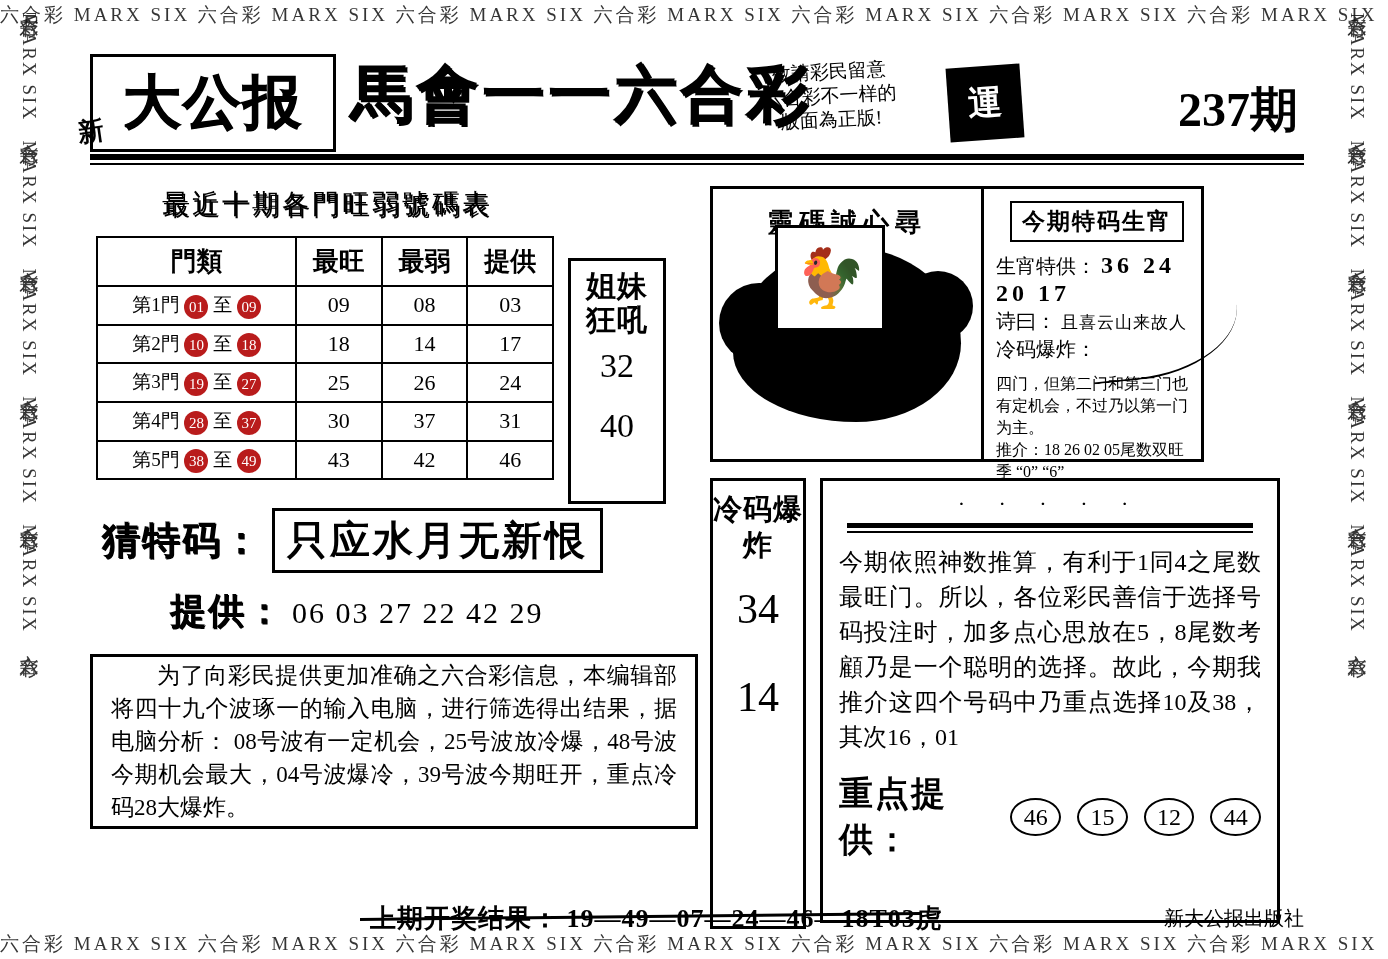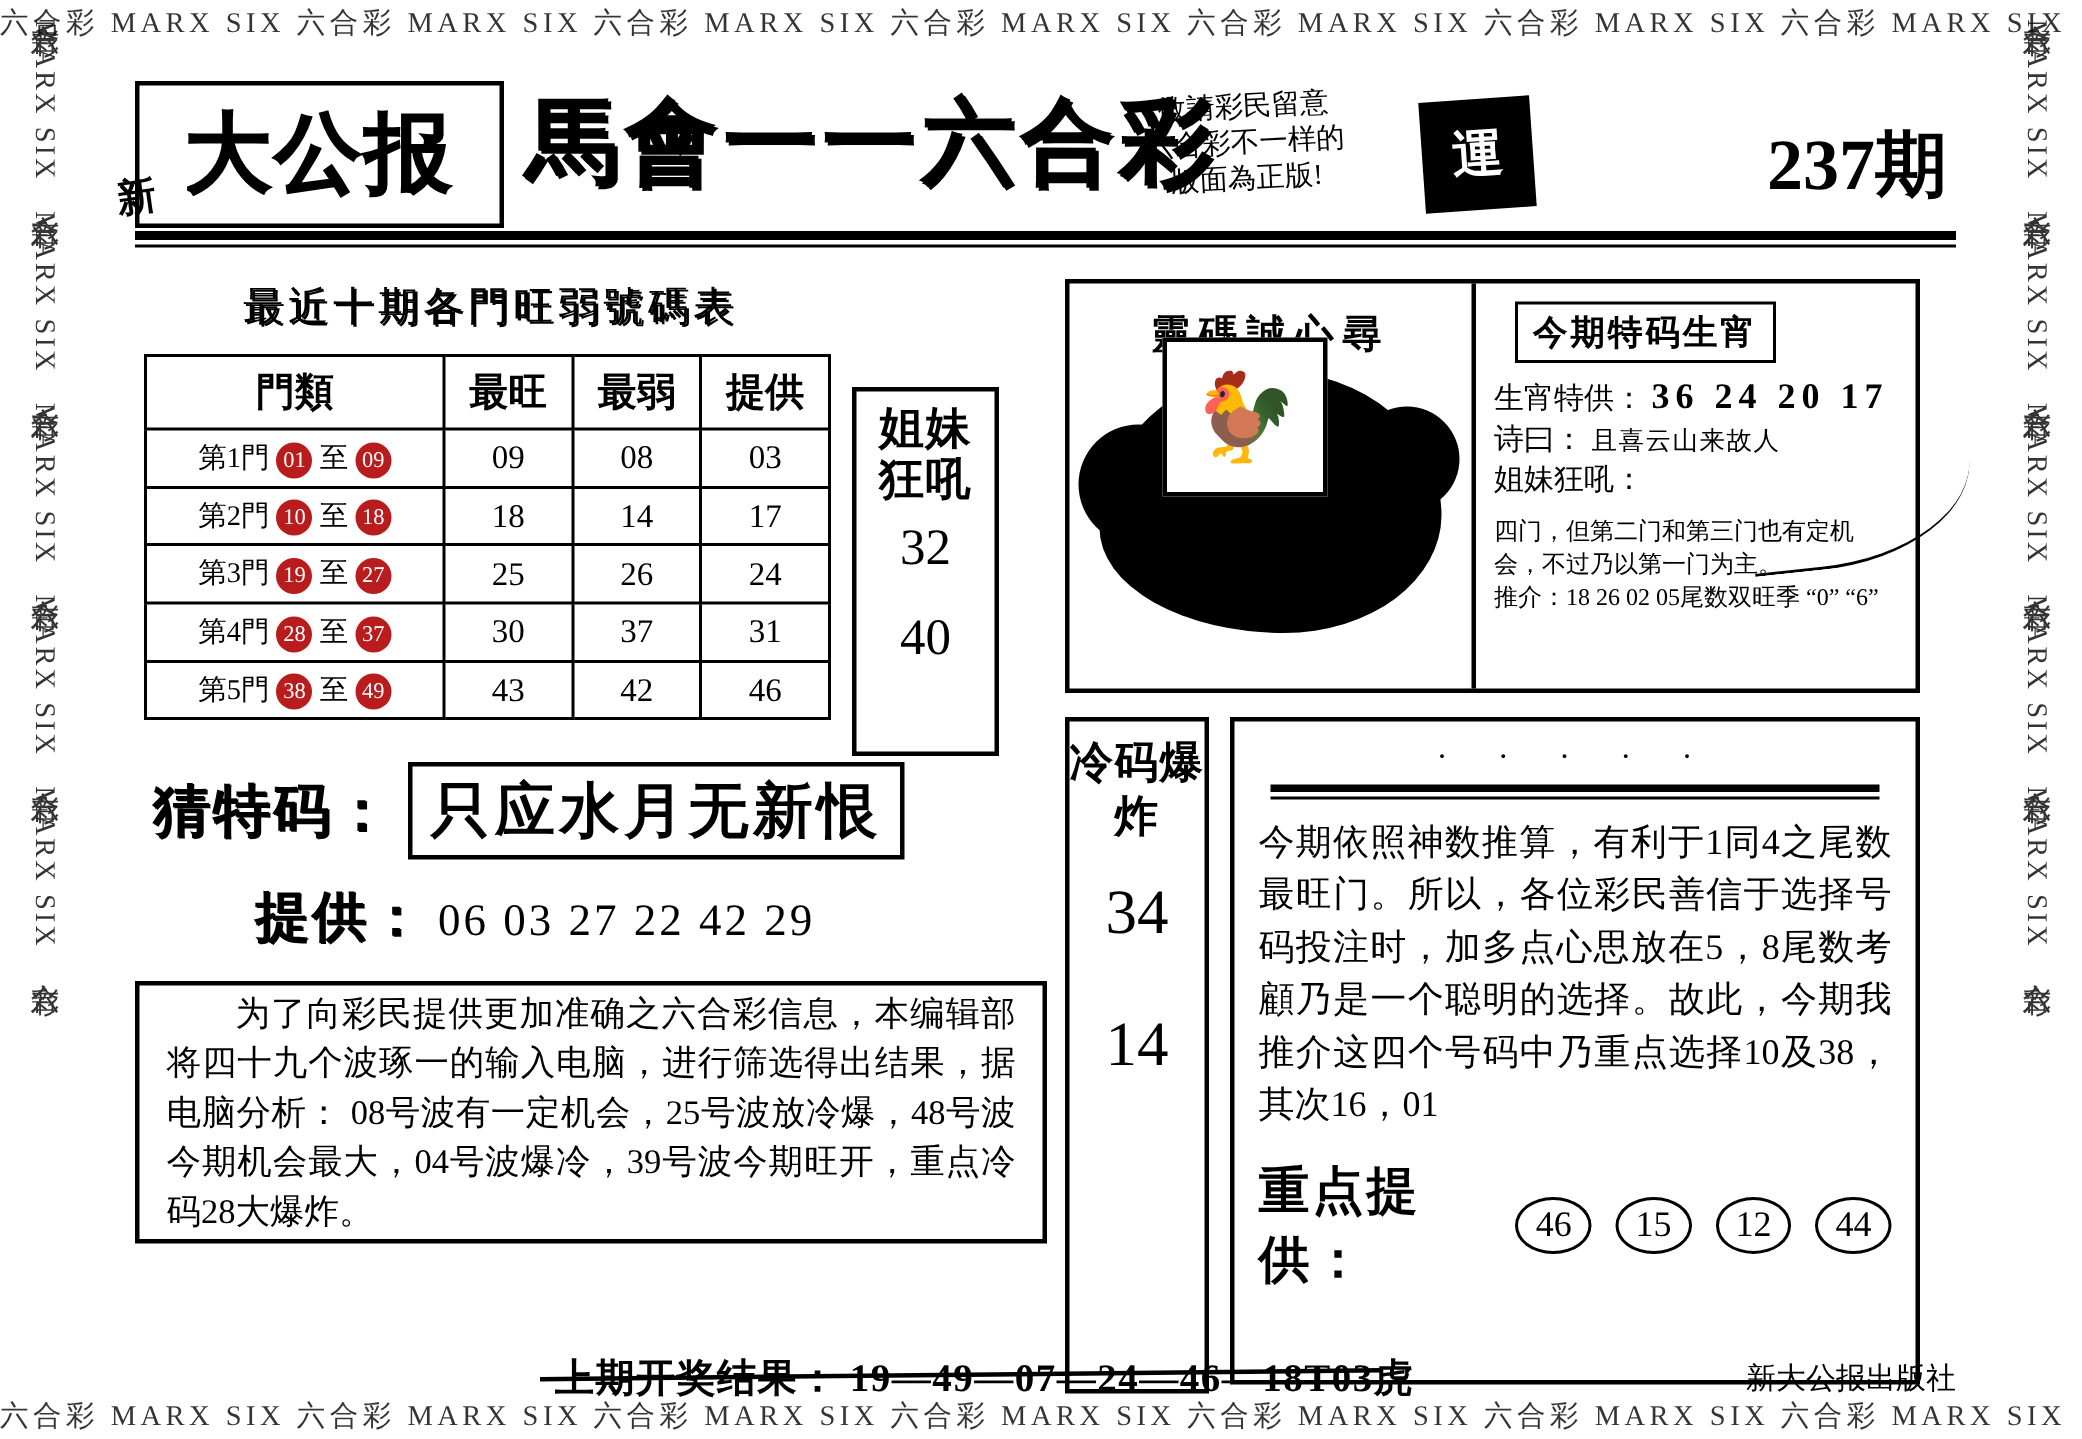--- a/index.html
+++ b/index.html
@@ -140,21 +140,21 @@
     margin-left:8px;
   }
   .note-box{
     margin:18px 0 0 8px;border:3px solid #000;width:566px;padding:2px 18px;
     font-family:"Liberation Serif",serif;font-size:23px;line-height:33px;
     text-align:justify;
   }
   .note-box p{margin:0;text-indent:2em;}
 
   
-  .col-right{position:absolute;left:650px;top:160px;width:570px;}
+  .col-right{position:absolute;left:650px;top:160px;width:494px;}
   .panel{border:3px solid #000;position:relative;}
   .panel-top{height:270px;display:flex;}
   .panel-left{width:268px;border-right:3px solid #000;position:relative;}
   .panel-left .ttl{
     font-family:"Liberation Serif",serif;font-weight:bold;font-size:26px;
     letter-spacing:6px;text-align:center;margin-top:16px;
   }
   .cloud{
     position:absolute;left:20px;top:58px;width:228px;height:175px;
     background:#000;border-radius:50% 50% 46% 54%/60% 55% 45% 40%;
@@ -362,21 +362,21 @@
         <div class="kv">
           <div>
             <span>生宵特供：</span>
             <span class="big">36  24  20  17</span>
           </div>
           <div>
             <span>诗曰：</span>
             <span class="poem">且喜云山来故人</span>
           </div>
           <div>
-            <span>姐妹狂吼：</span>
+            <span>冷码爆炸：</span>
             <span></span>
           </div>
         </div>
         <div class="small-note" style="white-space:pre-line">四门，但第二门和第三门也有定机会，不过乃以第一门为主。
 推介：18 26 02 05尾数双旺季 “0” “6”</div>
         <div class="sweep"></div>
       </div>
     </div>
   </div>
 

